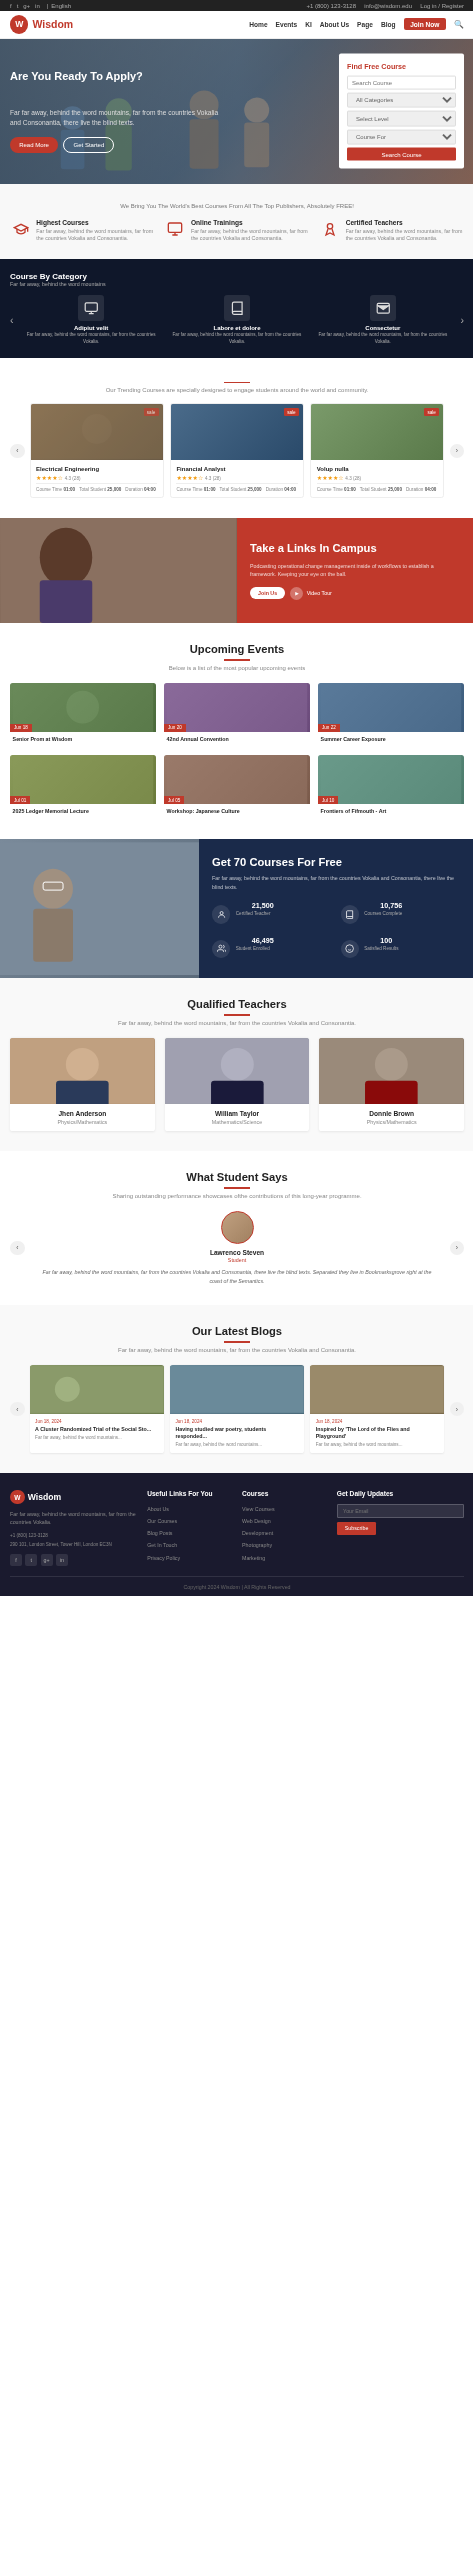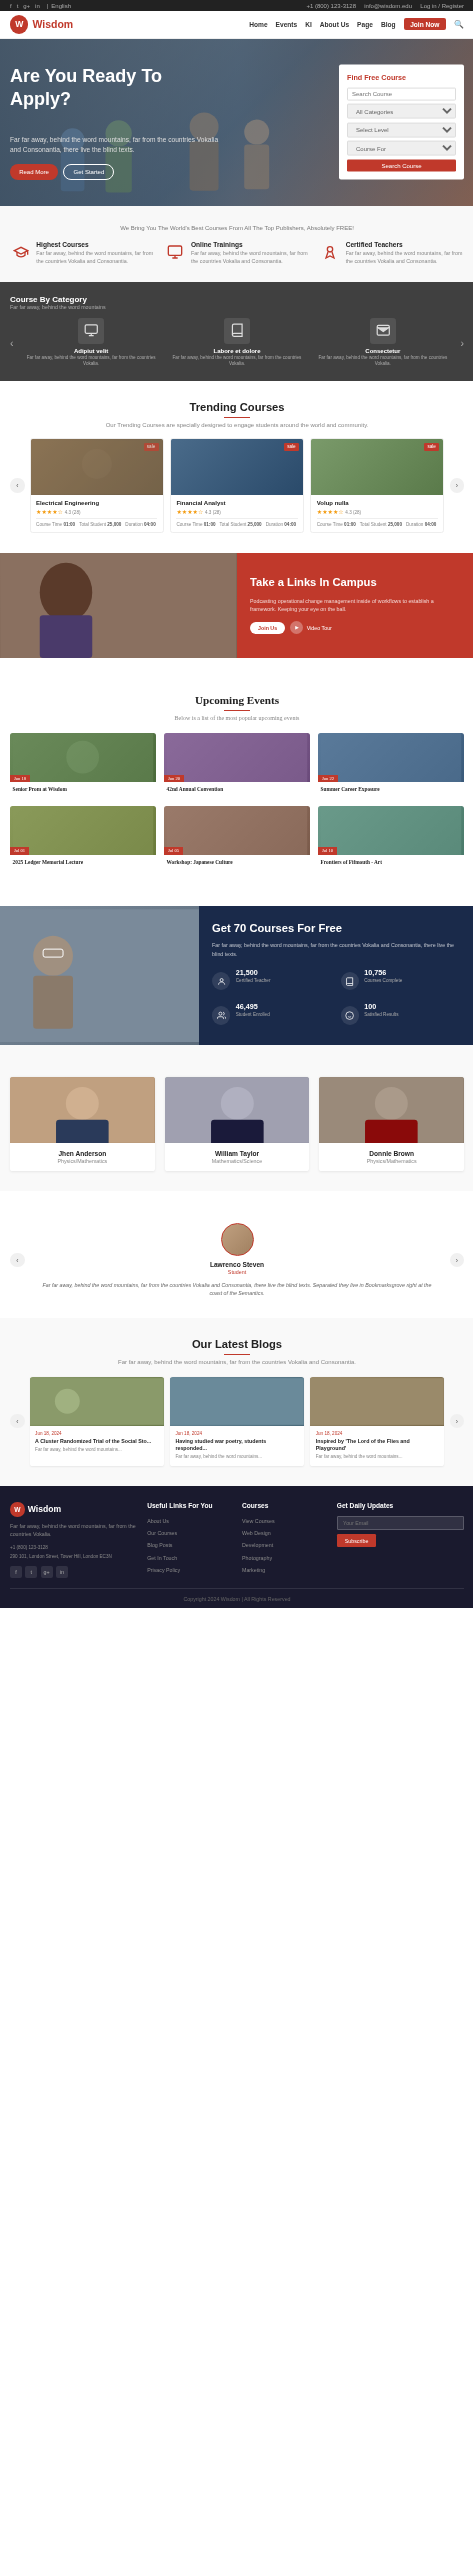--- a/index.html
+++ b/index.html
@@ -18,21 +18,21 @@
     .nav-menu { display: flex; align-items: center; gap: 8px; }
     .nav-menu a { text-decoration: none; color: #333; font-size: 6.6px; font-weight: 600; }
     .nav-btn { background: #c0392b; color: #fff !important; padding: 2.6px 6.6px; border-radius: 2px; }
     .nav-search { cursor: pointer; font-size: 8px; color: #666; }
 
     
     .hero { background: linear-gradient(rgba(0,0,0,0.45), rgba(0,0,0,0.45)), #7a8fa0; min-height: 132px; padding: 26px 10px; display: flex; align-items: center; position: relative; overflow: hidden; }
     .hero-bg { position: absolute; inset: 0; background: linear-gradient(135deg, #8fa0b0 0%, #5a7a9a 50%, #c09080 100%); z-index: 0; }
     .hero-overlay { position: absolute; inset: 0; background: rgba(0,0,0,0.35); z-index: 1; }
     .hero-content { position: relative; z-index: 2; max-width: 211px; }
-    .hero-content h1 { color: #fff; font-size: 18px; font-weight: 800; margin-bottom: 24px; line-height: 1.3; }
+    .hero-content h1 { color: #fff; font-size: 11px; font-weight: 800; margin-bottom: 24px; line-height: 1.3; }
     .hero-content p { color: #ddd; font-size: 6.6px; margin-bottom: 9.2px; line-height: 1.5; }
     .hero-btns { display: flex; gap: 5.3px; }
     .btn-red { background: #c0392b; color: #fff; padding: 4px 9.2px; border-radius: 13px; font-size: 6px; cursor: pointer; border: none; }
     .btn-outline { background: transparent; color: #fff; padding: 4px 9.2px; border-radius: 13px; font-size: 6px; cursor: pointer; border: 0.7px solid #fff; }
     .hero-find { position: absolute; right: 10px; top: 50%; transform: translateY(-50%); z-index: 2; background: #fff; padding: 8px; width: 125px; border-radius: 2px; }
     .hero-find h3 { font-size: 7.2px; color: #c0392b; margin-bottom: 5.3px; font-weight: 700; }
     .hero-find input, .hero-find select { width: 100%; border: 0.7px solid #ddd; padding: 2.6px 4px; font-size: 6px; margin-bottom: 3.3px; border-radius: 1.3px; color: #666; }
     .hero-find .search-btn { background: #c0392b; color: #fff; width: 100%; padding: 3.3px; border: none; border-radius: 1.3px; font-size: 6px; cursor: pointer; }
 
     
@@ -40,21 +40,21 @@
     .features-title { text-align: center; margin-bottom: 10px; }
     .features-title p { font-size: 6px; color: #777; margin-top: 2.6px; }
     .features-grid { display: grid; grid-template-columns: repeat(3, 1fr); gap: 10px; }
     .feature-item { display: flex; align-items: flex-start; gap: 5.3px; }
     .feature-icon { width: 21px; height: 21px; flex-shrink: 0; display: flex; align-items: center; justify-content: center; }
     .feature-icon svg { width: 16px; height: 16px; }
     .feature-text h4 { font-size: 6.6px; font-weight: 700; color: #222; margin-bottom: 2px; }
     .feature-text p { font-size: 5.3px; color: #888; line-height: 1.4; }
 
     
-    .category-section { background: #404040; padding: 13px 10px; }
+    .category-section { background: #0f172a; padding: 13px 10px; }
     .category-header { margin-bottom: 8px; }
     .category-header h3 { color: #fff; font-size: 8px; font-weight: 700; }
     .category-header p { color: #aaa; font-size: 5.3px; }
     .category-items { display: flex; gap: 8px; align-items: center; }
     .category-nav { color: #aaa; font-size: 10.5px; cursor: pointer; }
     .category-cards { display: flex; gap: 6.6px; flex: 1; }
     .category-card { text-align: center; flex: 1; }
     .category-card .cat-icon { width: 26px; height: 26px; background: rgba(255,255,255,0.1); border-radius: 3.3px; margin: 0 auto 4px; display: flex; align-items: center; justify-content: center; }
     .category-card .cat-icon svg { width: 14.5px; height: 14.5px; fill: #ddd; }
     .category-card h4 { color: #fff; font-size: 6px; font-weight: 600; margin-bottom: 1.3px; }
@@ -88,21 +88,21 @@
     .campus-left { width: 50%; background: linear-gradient(135deg, #8a7060, #6a5040); position: relative; }
     .campus-right { width: 50%; background: #c0392b; padding: 16.5px 13px; display: flex; flex-direction: column; justify-content: center; }
     .campus-right h2 { color: #fff; font-size: 11.2px; font-weight: 800; line-height: 1.2; margin-bottom: 6.6px; }
     .campus-right p { color: rgba(255,255,255,0.8); font-size: 5.3px; line-height: 1.6; margin-bottom: 8px; }
     .campus-btns { display: flex; gap: 5.3px; align-items: center; }
     .btn-white { background: #fff; color: #c0392b; padding: 3.3px 8px; border-radius: 13px; font-size: 5.3px; cursor: pointer; border: none; font-weight: 600; }
     .btn-video { display: flex; align-items: center; gap: 3.3px; color: #fff; font-size: 5.3px; cursor: pointer; }
     .play-circle { width: 13px; height: 13px; border-radius: 50%; background: rgba(255,255,255,0.3); display: flex; align-items: center; justify-content: center; font-size: 4.6px; color: #fff; }
 
     
-    .events { padding: 36px 10px; background: #fff; font-family: Liberation Serif, serif; }
+    .events { padding: 20px 10px; background: #fff; }
     .events-grid { display: grid; grid-template-columns: repeat(3, 1fr); gap: 8px; margin-top: 12px; }
     .event-card { border-radius: 2.6px; overflow: hidden; }
     .event-img { width: 100%; height: 49px; position: relative; }
     .img-event1 { background: linear-gradient(135deg, #6a8a5a, #4a6a3a); }
     .img-event2 { background: linear-gradient(135deg, #8a6a9a, #6a4a7a); }
     .img-event3 { background: linear-gradient(135deg, #5a7a9a, #3a5a7a); }
     .img-event4 { background: linear-gradient(135deg, #8a9a5a, #6a7a3a); }
     .img-event5 { background: linear-gradient(135deg, #9a7a6a, #7a5a4a); }
     .img-event6 { background: linear-gradient(135deg, #6a9a8a, #4a7a6a); }
     .event-date-badge { position: absolute; bottom: 0; left: 0; background: #c0392b; color: #fff; font-size: 4.6px; padding: 1.3px 4px; }
@@ -113,21 +113,21 @@
     .free-courses { display: flex; min-height: 132px; }
     .free-left { width: 42%; background: linear-gradient(135deg, #7a8a9a, #5a6a7a); position: relative; }
     .free-right { width: 58%; background: #1a2a4a; padding: 16.5px 13px; }
     .free-right h2 { color: #fff; font-size: 11.2px; font-weight: 800; line-height: 1.2; margin-bottom: 5.3px; }
     .free-right p { color: rgba(255,255,255,0.7); font-size: 5.3px; line-height: 1.6; margin-bottom: 10px; }
     .stats-grid { display: grid; grid-template-columns: 1fr 1fr; gap: 8px; }
     .stat-item { display: flex; align-items: center; gap: 5.3px; }
     .stat-icon { width: 18.4px; height: 18.4px; flex-shrink: 0; background: rgba(255,255,255,0.1); border-radius: 50%; display: flex; align-items: center; justify-content: center; }
     .stat-icon svg { width: 9.2px; height: 9.2px; fill: #fff; }
     .stat-text p { color: #aaa; font-size: 4.6px; }
-    .stat-text .stat-num { color: #fff; font-size: 7.2px; font-weight: 800; }
+    .stat-text .stat-num { color: #fff; font-size: 7.2px; font-weight: 800; margin-left: 16px; }
 
     
     .teachers { padding: 20px 10px; background: #f9f9f9; }
     .teachers-grid { display: grid; grid-template-columns: repeat(3, 1fr); gap: 10px; margin-top: 12px; }
     .teacher-card { background: #fff; border-radius: 2.6px; overflow: hidden; text-align: center; box-shadow: 0 0.7px 2.6px rgba(0,0,0,0.08); }
     .teacher-img { width: 100%; height: 66px; }
     .img-teacher1 { background: linear-gradient(135deg, #c0a080, #a08060); }
     .img-teacher2 { background: linear-gradient(135deg, #a0b0a0, #808090); }
     .img-teacher3 { background: linear-gradient(135deg, #9a8a7a, #7a6a5a); }
     .teacher-body { padding: 6.6px 5.3px; }
@@ -350,21 +350,20 @@
         <h4>Consectetur</h4>
         <p>Far far away, behind the word mountains, far from the countries Vokalia.</p>
       </div>
     </div>
     <span class="category-nav">›</span>
   </div>
 </section>
 
 <section class="trending">
   <div class="section-title">
-    <h2>Trending Courses</h2>
     <div class="red-line"></div>
     <p>Our Trending Courses are specially designed to engage students around the world and community.</p>
   </div>
   <div class="courses-slider">
     <button class="slider-arrow">‹</button>
     <div class="courses-grid">
 
       <div class="course-card">
         <div class="course-img img-electrical">
           <span class="badge-sale">sale</span>
@@ -591,20 +590,25 @@
         <div class="stat-text">
           <div class="stat-num">100</div>
           <p>Satisfied Results</p>
         </div>
       </div>
     </div>
   </div>
 </section>
 
 <section class="teachers">
+  <div class="section-title">
+    <h2>Qualified Teachers</h2>
+    <div class="red-line"></div>
+    <p>Far far away, behind the word mountains, far from the countries Vokalia and Consonantia.</p>
+  </div>
   <div class="teachers-grid">
 
     <div class="teacher-card">
       <div class="teacher-img img-teacher1">
         <svg width="100%" height="66" viewBox="0 0 220 100">
           <rect width="220" height="100" fill="#c0a080"></rect>
           <circle cx="110" cy="40" r="25" fill="#d0b090"></circle>
           <rect x="70" y="65" width="80" height="40" rx="5" fill="#2a3a5a"></rect>
         </svg>
       </div>
@@ -638,20 +642,25 @@
       </div>
       <div class="teacher-body">
         <h4>Donnle Brown</h4>
         <p>Physics/Mathematics</p>
       </div>
     </div>
   </div>
 </section>
 
 <section class="testimonials">
+  <div class="section-title">
+    <h2>What Student Says</h2>
+    <div class="red-line"></div>
+    <p>Sharing outstanding performance showcases ofthe contributions of this long-year programme.</p>
+  </div>
   <div class="testimonial-slider">
     <button class="slider-arrow">‹</button>
     <div class="testimonial-content">
       <div class="testimonial-avatar"></div>
       <div class="testimonial-name">Lawrenco Steven</div>
       <div class="testimonial-role">Student</div>
       <div class="testimonial-text">Far far away, behind the word mountains, far from the countries Vokalia and Consonantia, there live the blind texts. Separated they live in Bookmarksgrove right at the coast of the Semantics.</div>
     </div>
     <button class="slider-arrow">›</button>
   </div>

